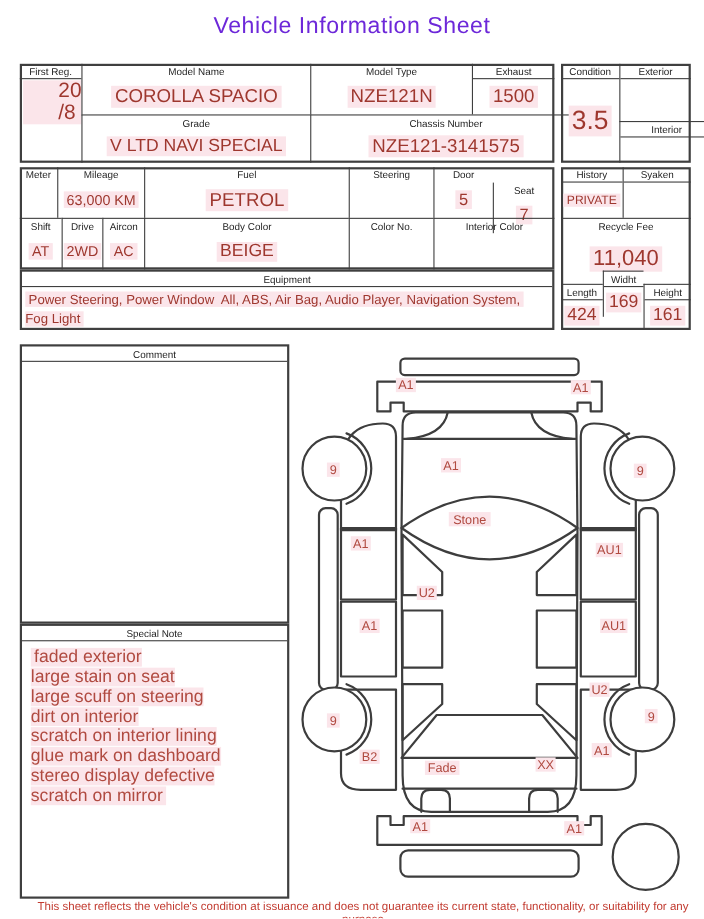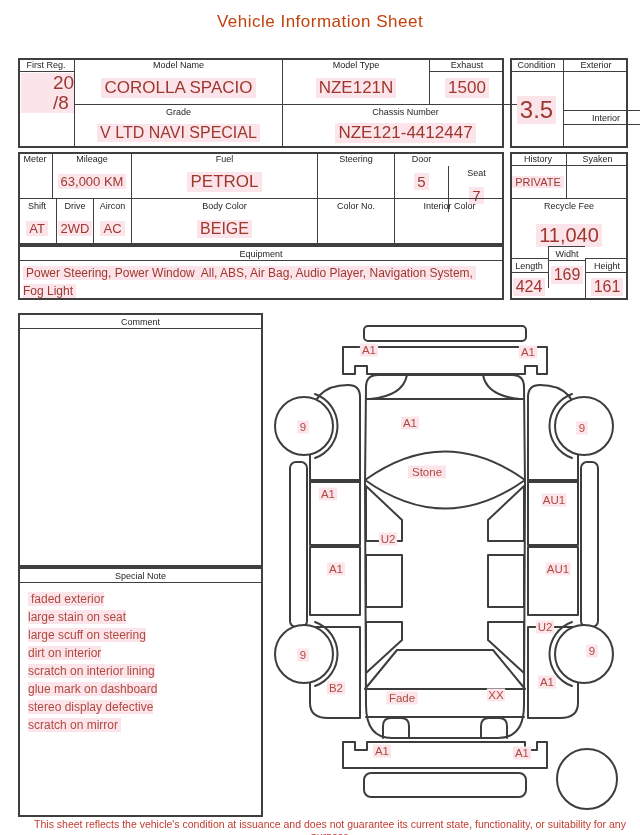--- a/index.html
+++ b/index.html
@@ -20,28 +20,28 @@
   .bt{border-top:1px solid var(--line);}
   .lbl{font-size:9px;color:var(--lbl);text-align:center;padding-top:2px;
        line-height:11px;white-space:nowrap;flex:0 0 auto;}
   .lbl-b{border-bottom:1px solid var(--line);}
   .val{flex:1;display:flex;align-items:center;justify-content:center;overflow:hidden;}
   .hl{background:var(--pink);padding:0 3px;color:var(--red);white-space:nowrap;}
   .hl:empty{background:none;padding:0;}
   .s11{font-size:11px;} .s13{font-size:13px;} .s15{font-size:15px;}
   .s16{font-size:16px;} .s17{font-size:17px;}
   .s20{font-size:20px;} .s24{font-size:24px;}
-  .title{top:12px;left:0;width:640px;text-align:center;font-size:17px;
-         color:#c2410c;letter-spacing:0.5px;}
+  .title{top:12px;left:0;width:640px;text-align:center;font-size:21px;
+         color:#6d28d9;letter-spacing:0.5px;}
   .fr-val{align-items:flex-start;justify-content:flex-start;padding:1px 0 0 3px;}
   .fr-val .hl{white-space:pre-line;line-height:20px;font-size:19px;padding-left:32px;}
   .eq-text{display:block;padding:2px 14px 0 3px;}
   .eq-text .hl{white-space:pre-wrap;font-size:12px;line-height:13.5px;display:inline;}
   .note-text{display:block;padding:6px 6px 0 8px;}
-  .note-text .hl{white-space:pre-line;font-size:12px;line-height:13.8px;
+  .note-text .hl{white-space:pre-line;font-size:16px;line-height:13.8px;
                  display:inline;color:var(--red2);}
   .footer{top:818px;left:20px;width:620px;text-align:center;font-size:10.5px;
           color:var(--fred);}
   svg .ln{fill:none;stroke:#3d3d3d;stroke-width:2;stroke-linejoin:round;stroke-linecap:round;}
   svg .wh{fill:#fff;stroke:#3d3d3d;stroke-width:2;}
   svg .dlabel{font-family:"Liberation Sans",sans-serif;font-size:11.5px;
               fill:var(--red2);text-anchor:middle;}
 </style>
 </head>
 <body>
@@ -72,21 +72,21 @@
   </div>
   <div class="abs cell bl" style="left:282px;top:58px;width:147px;height:46px;">
     <div class="lbl">Model Type</div>
     <div class="val s17">
         <span class="hl">NZE121N</span>
       </div>
   </div>
   <div class="abs cell bl bt" style="left:282px;top:104px;width:246px;height:44px;">
     <div class="lbl">Chassis Number</div>
     <div class="val s17">
-        <span class="hl">NZE121-4412447</span>
+        <span class="hl">NZE121-3141575</span>
       </div>
   </div>
   <div class="abs cell bl" style="left:429px;top:58px;width:75px;height:46px;">
     <div class="lbl lbl-b">Exhaust</div>
     <div class="val s17">
         <span class="hl">1500</span>
       </div>
   </div>
 
   <div class="abs box" style="left:510px;top:58px;width:118px;height:90px;"></div>

